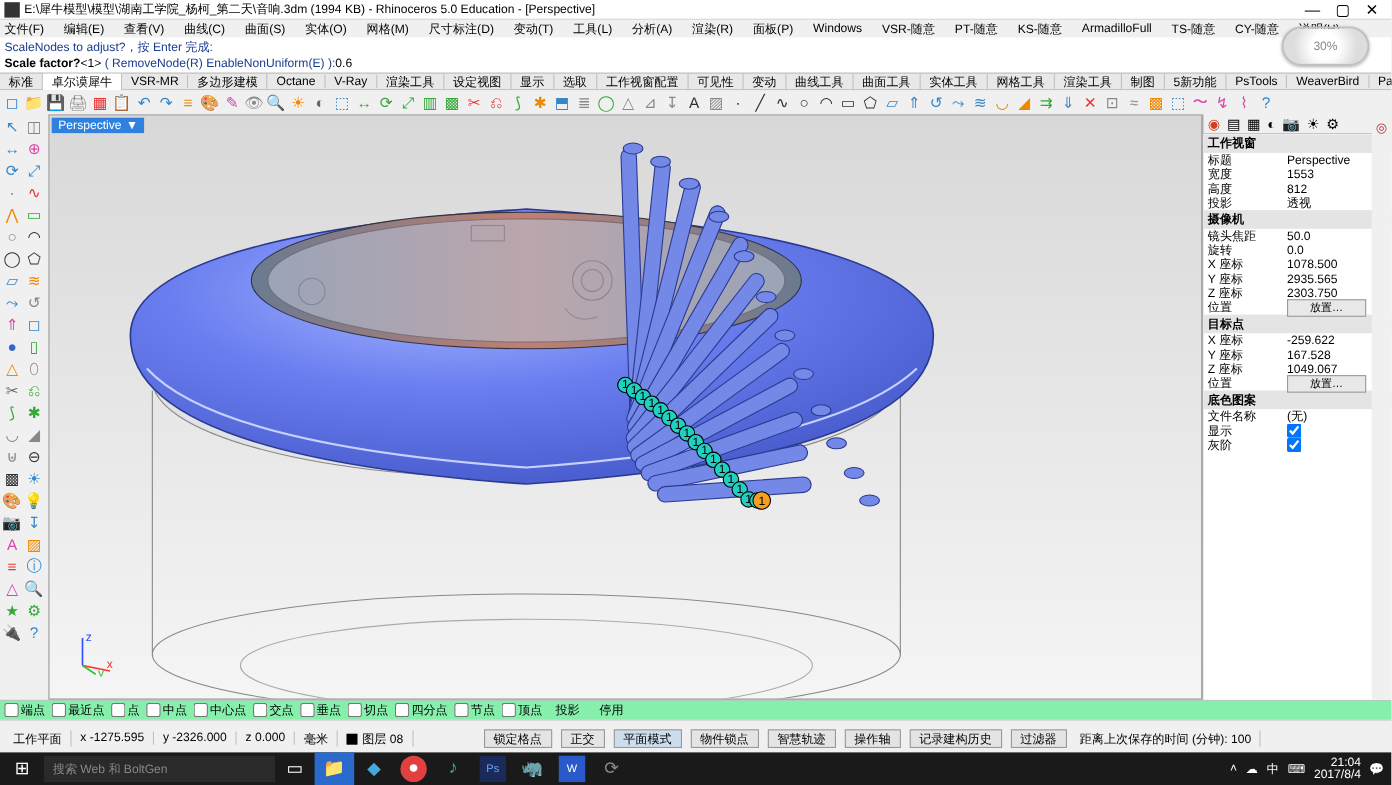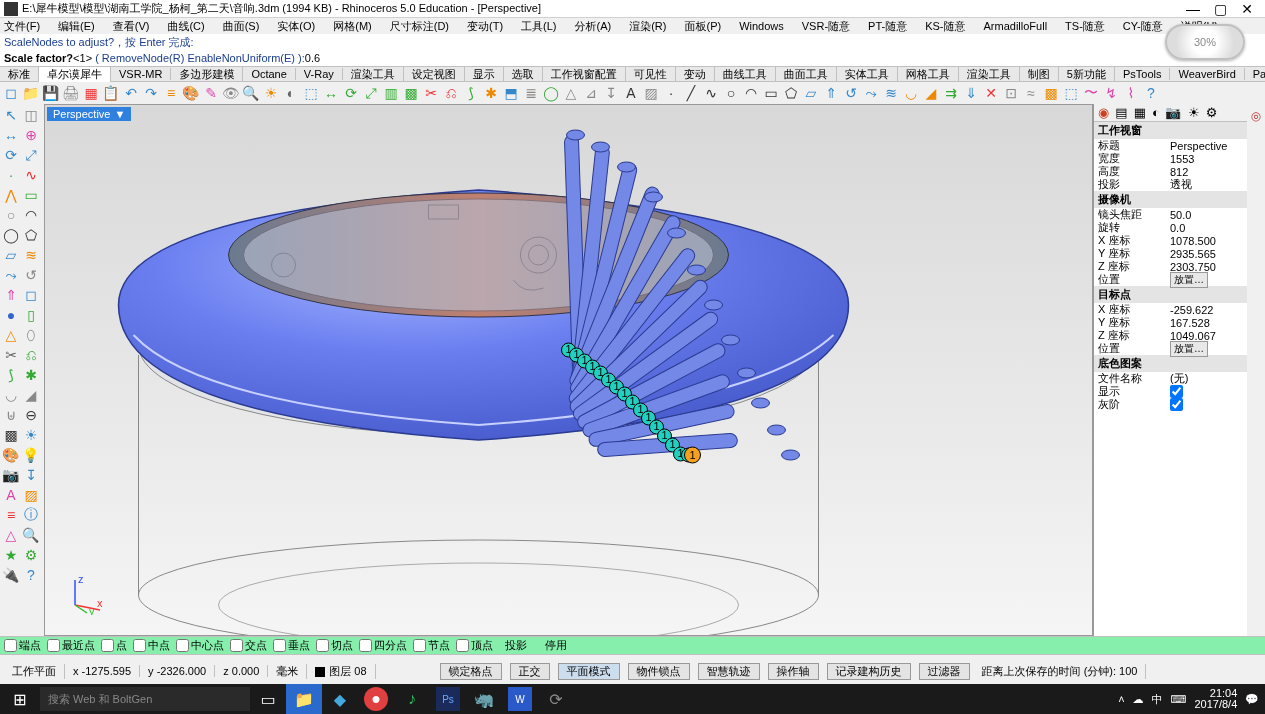--- a/index.html
+++ b/index.html
@@ -25,21 +25,21 @@
 .vp-label .arrow{margin-left:4px}
 .right-panel{width:172px;background:#f0f0f0;border-left:1px solid #999;display:flex;flex-direction:column}
 .rp-tabs{height:18px;display:flex;align-items:center;gap:6px;padding:0 4px;border-bottom:1px solid #c0c0c0}
 .rp-tabs span{font-size:13px;cursor:pointer}
 .rp-body{flex:1;overflow:auto;background:#fff;font-size:11px}
 .rp-sec{background:#e4e4e4;padding:1px 4px;font-weight:bold}
 .rp-row{display:flex;padding:0 4px;align-items:center;height:13px}
 .rp-row .lbl{width:72px}
 .rp-row .val{flex:1;text-align:left}
 .rp-row input[type=checkbox]{margin:0}
-.btn-small{background:#e8e8e8;border:1px solid #999;padding:0 3px;font-size:10px;cursor:pointer}
+.btn-small{background:#e8e8e8;border:1px solid #999;padding:0 20px;font-size:10px;cursor:pointer}
 .osnap{height:18px;background:#86efac;display:flex;align-items:center;padding:0 4px;gap:6px;border-top:1px solid #c0c0c0}
 .osnap label{display:flex;align-items:center;gap:2px;font-size:11px;white-space:nowrap}
 .osnap input{margin:0}
 .footer{height:18px;background:#f0f0f0;display:flex;align-items:center;padding:16px 4px;border-top:1px solid #c0c0c0;font-size:11px}
 .footer .cell{padding:0 8px;border-right:1px solid #c0c0c0;white-space:nowrap}
 .footer .btn-cell{padding:0 8px;border:1px solid #999;background:#e4e4e4;margin:0 4px;cursor:pointer;white-space:nowrap}
 .footer .btn-cell.active{background:#cde;}
 .taskbar{height:30px;background:#1a1a1a;display:flex;align-items:center;position:absolute;bottom:0;left:0;right:0}
 .taskbar .start{width:40px;height:30px;display:flex;align-items:center;justify-content:center;color:#fff;font-size:16px;cursor:pointer}
 .taskbar .search{width:210px;height:24px;background:#2a2a2a;color:#888;padding:0 8px;display:flex;align-items:center;font-size:11px}

